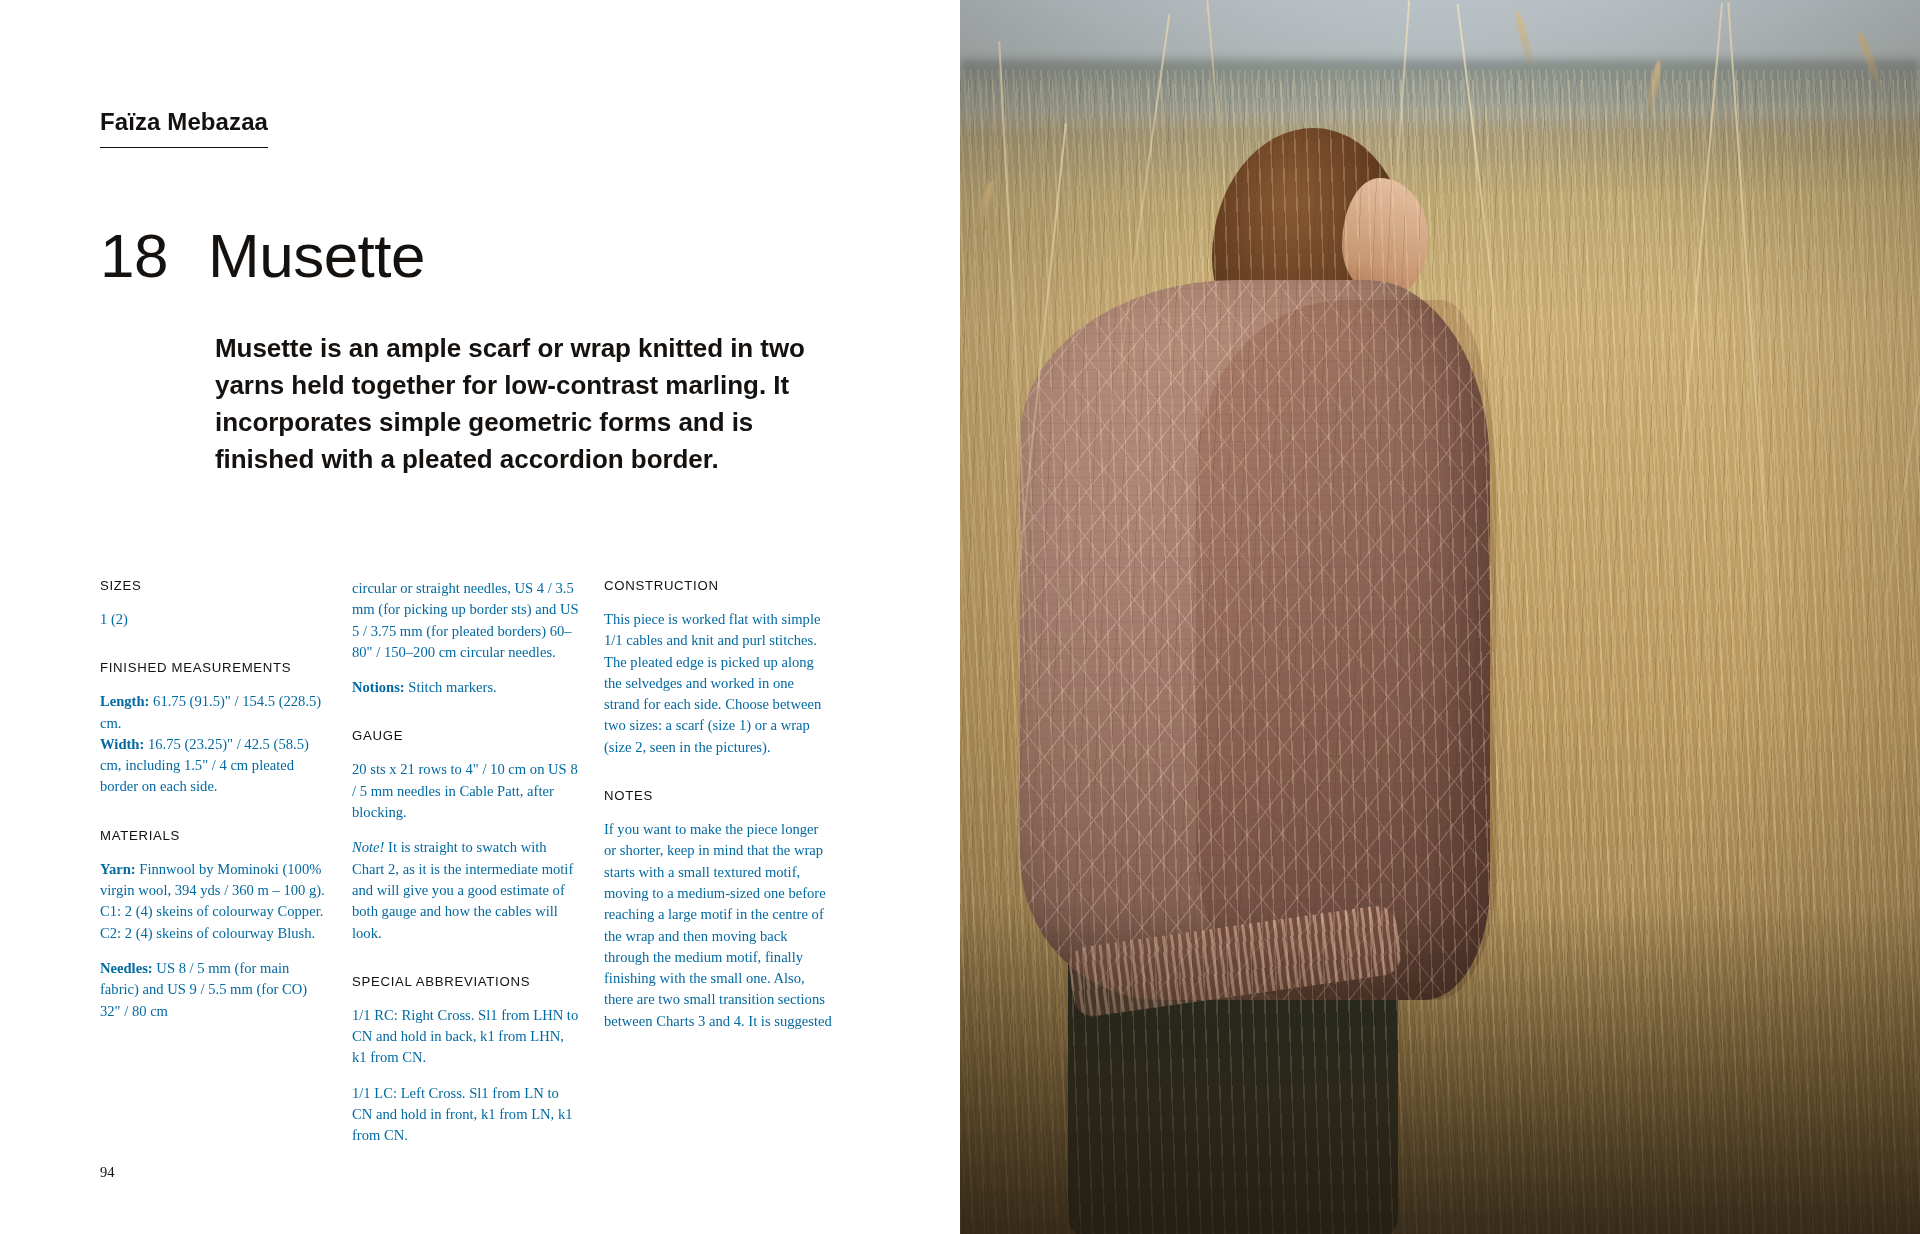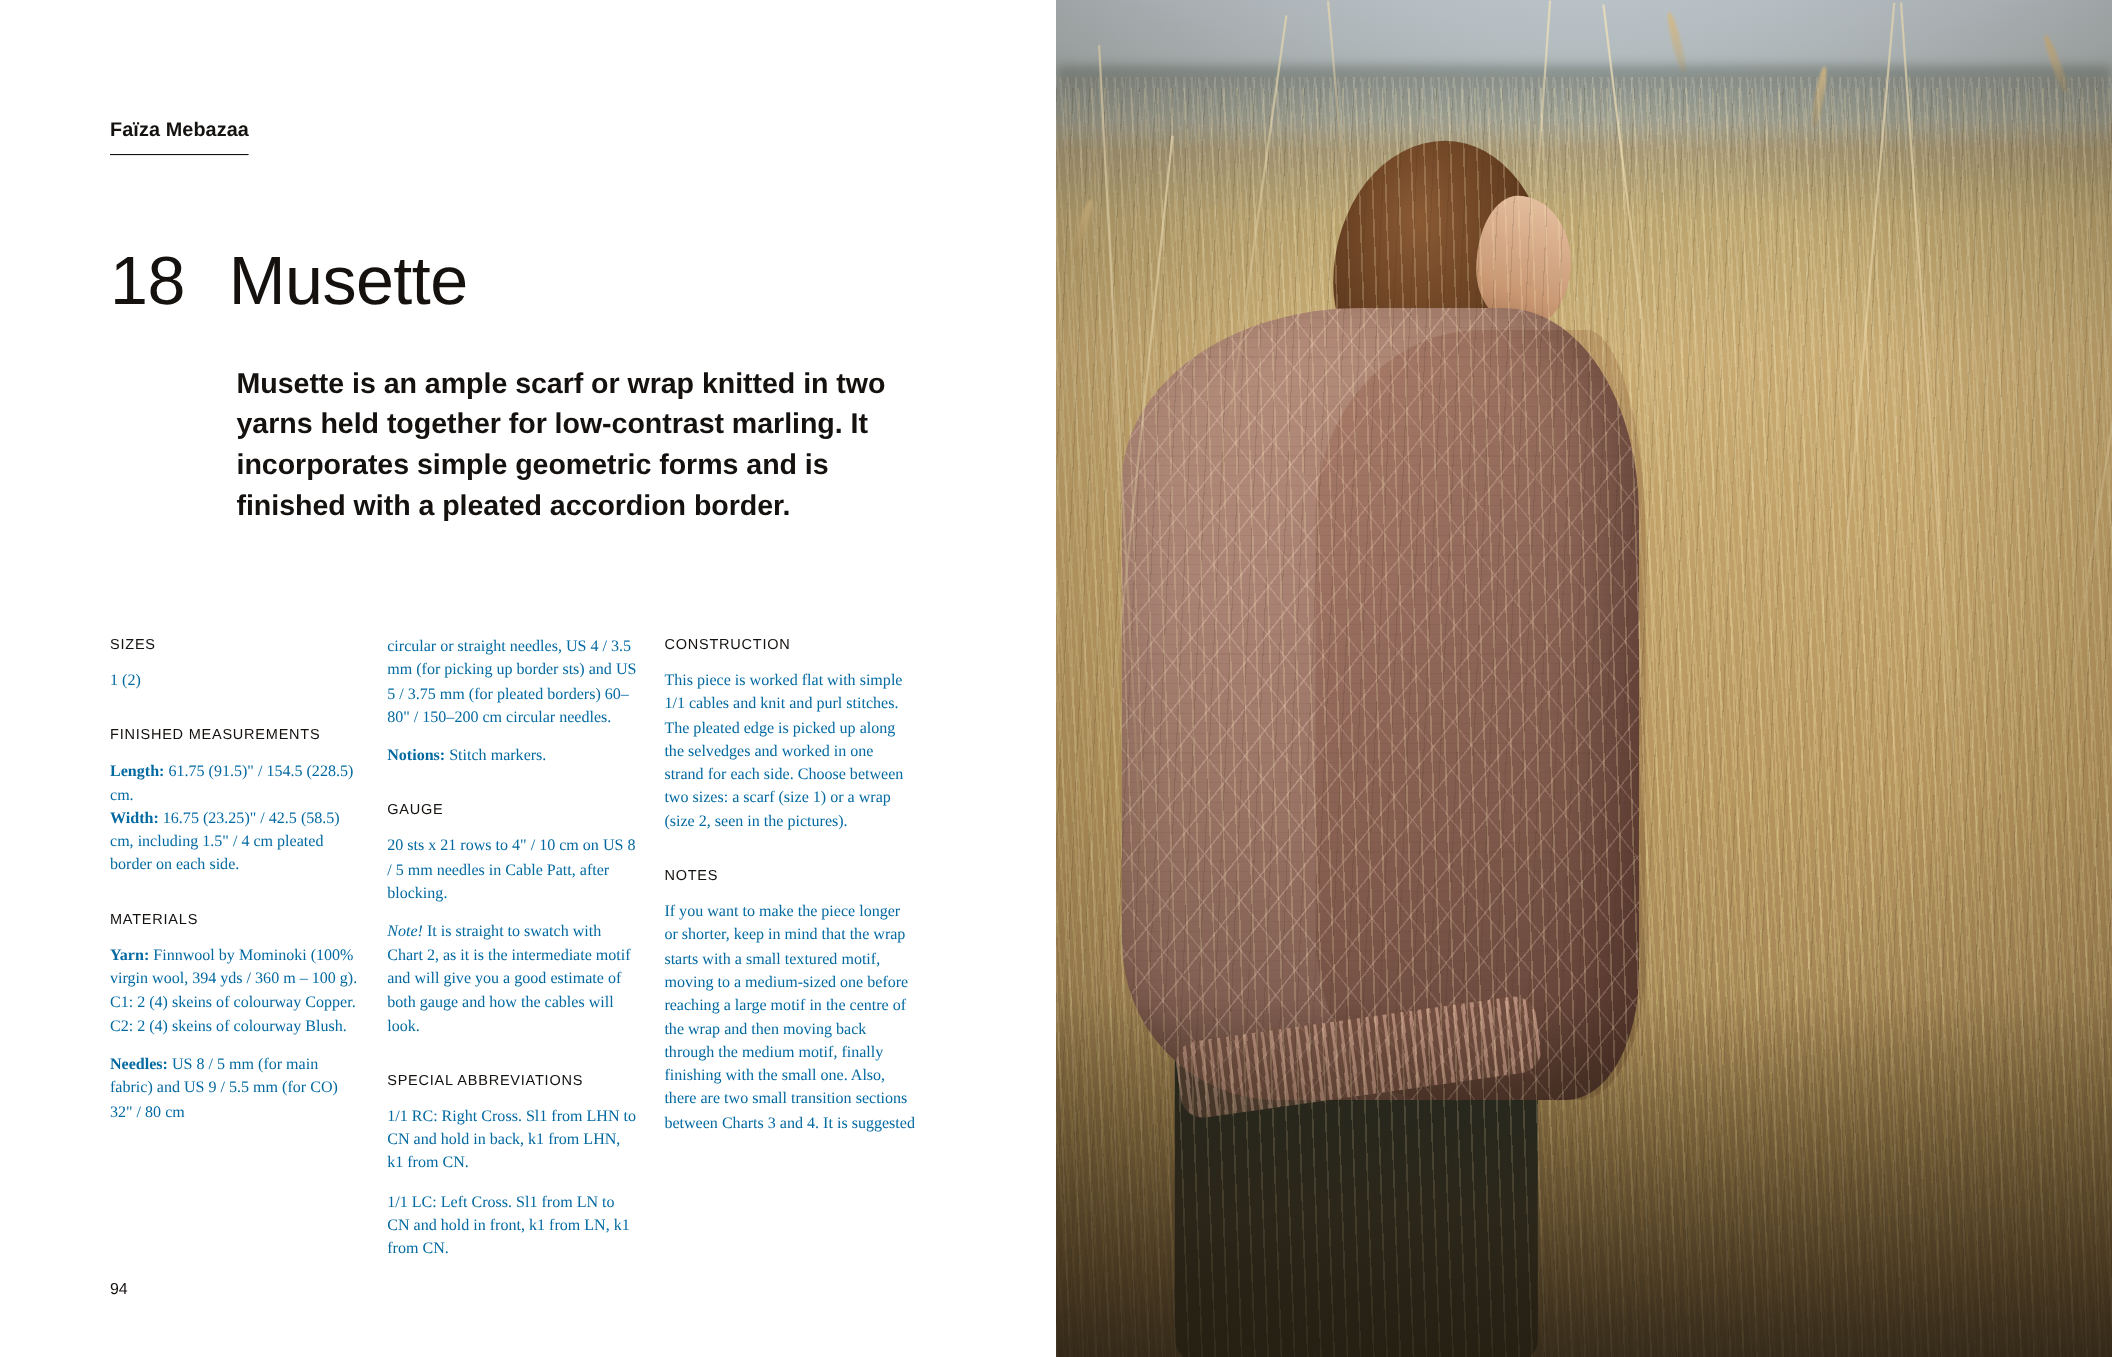--- a/index.html
+++ b/index.html
@@ -31,21 +31,21 @@
     width: 960px;
     height: 1234px;
     overflow: hidden;
   }
 
   
   .designer {
     position: absolute;
     left: 100px;
     top: 108px;
-    font-size: 18px;
+    font-size: 24px;
     font-weight: 700;
     letter-spacing: 0.1px;
     padding-bottom: 11px;
     border-bottom: 1.6px solid #14110f;
     display: inline-block;
   }
 
   .title-row {
     position: absolute;
     left: 100px;
@@ -127,21 +127,21 @@
     font-weight: 700;
   }
   p.body i {
     font-style: italic;
   }
 
   .folio {
     position: absolute;
     left: 100px;
     top: 1164px;
-    font-family: Liberation Sans, sans-serif;
+    font-family: Liberation Serif, serif;
     font-size: 14.5px;
   }
 
   
   .photo {
     position: absolute;
     inset: 0;
     background:
       linear-gradient(175deg, rgba(255,255,255,0.16) 0%, rgba(255,255,255,0) 18%),
       linear-gradient(to bottom,

